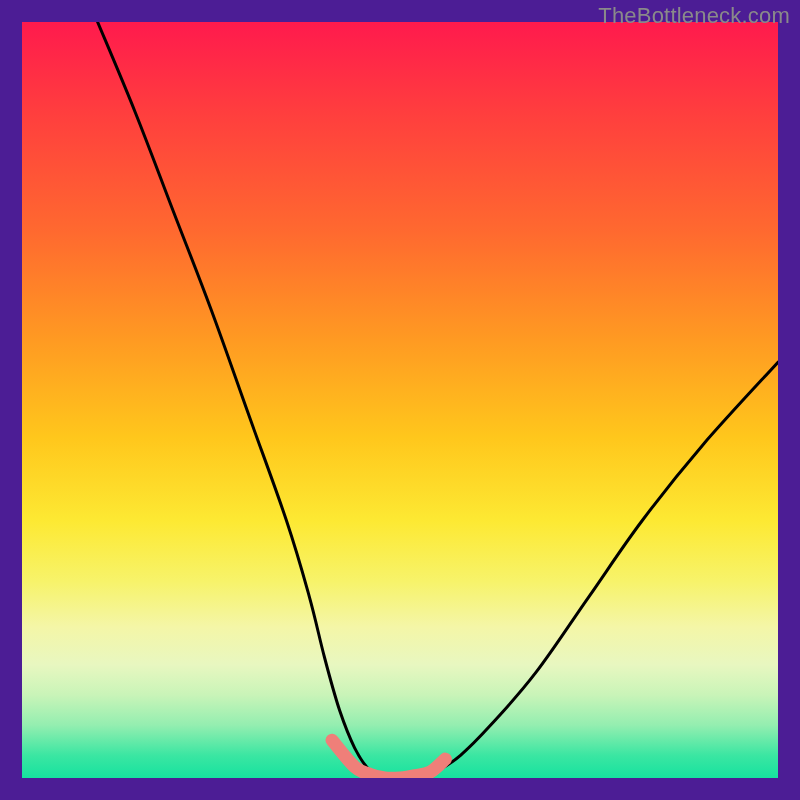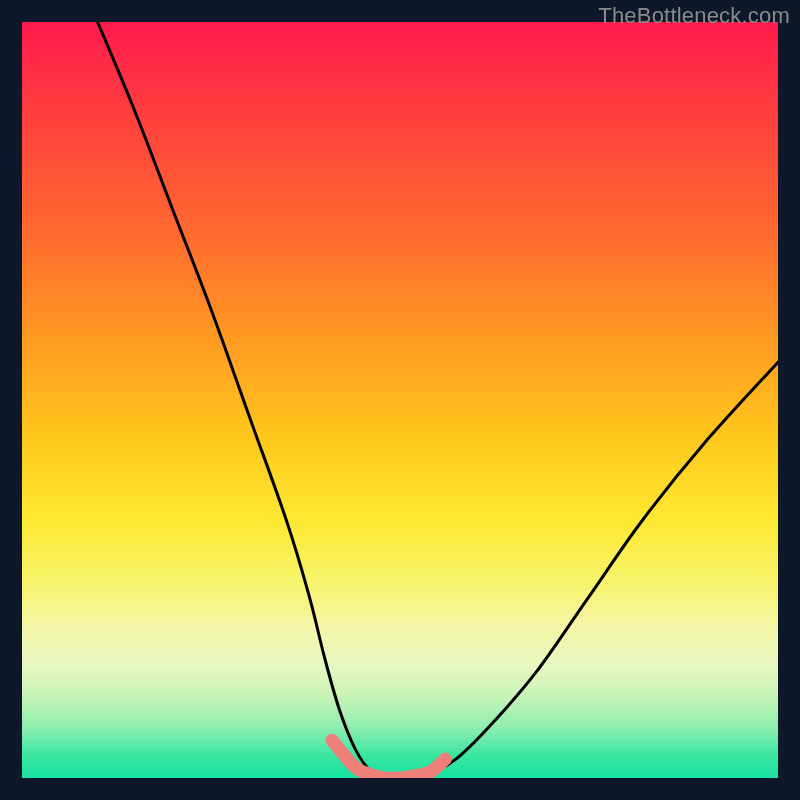--- a/index.html
+++ b/index.html
@@ -10,21 +10,21 @@
     background: #000;
     overflow: hidden;
     font-family: Arial, Helvetica, sans-serif;
   }
   .frame {
     position: absolute;
     left: 0;
     top: 0;
     width: 800px;
     height: 800px;
-    background: #0f172a;
+    background: #4c1d95;
   }
   .plot-area {
     position: absolute;
     left: 22px;
     top: 22px;
     width: 756px;
     height: 756px;
     overflow: hidden;
   }
   .gradient {

